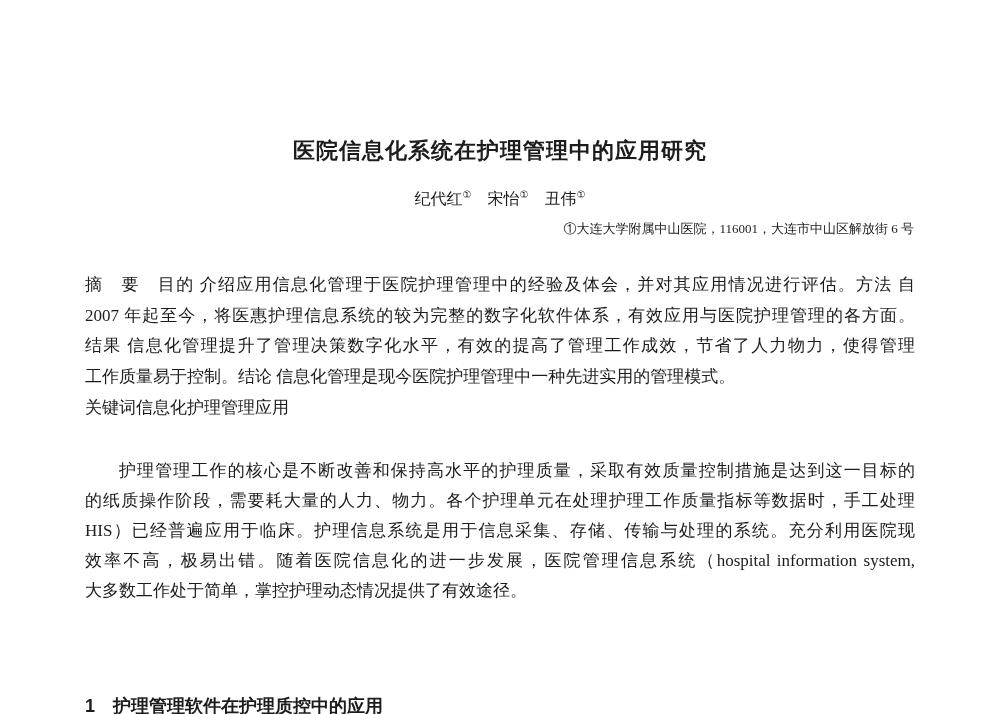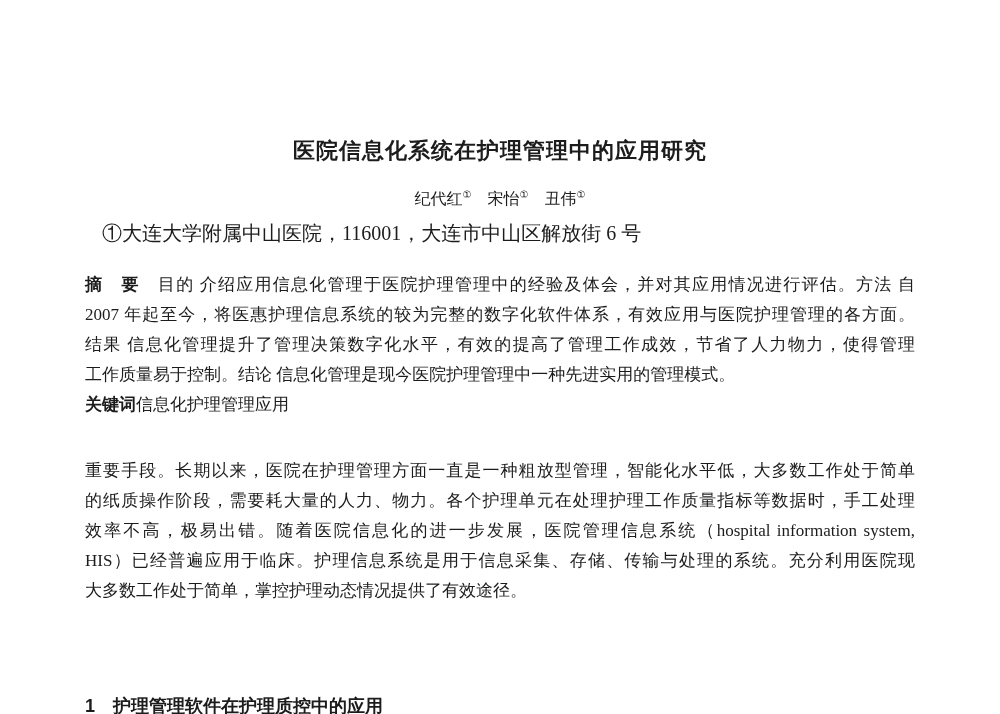--- a/index.html
+++ b/index.html
@@ -17,40 +17,41 @@
     margin: 0; text-align: center;
     font-size: 22px; font-weight: 700; letter-spacing: 1px;
   }
   .authors {
     position: absolute; top: 189px; left: 85px; width: 830px;
     text-align: center; font-size: 16px;
   }
   .author { margin: 16px 6px; }
   .author sup { font-size: 10px; line-height: 0; }
   .affiliation {
-    position: absolute; top: 220px; left: 102px; width: 830px;
-    font-size: 20px;
+    position: absolute; top: 220px; left: 84px; width: 830px;
+    font-size: 13px;
+    text-align: right;
   }
   .abstract {
     position: absolute; top: 270px; left: 85px; width: 830px;
     font-size: 17px; line-height: 30px;
   }
   .bodytext {
     position: absolute; top: 456px; left: 85px; width: 830px;
     font-size: 17px; line-height: 30px;
   }
   .tline { text-align: justify; text-align-last: justify; white-space: nowrap; }
   .lastline { text-align-last: left; }
   .indent { text-indent: 34px; }
   .strong {
     font-family: "Liberation Sans", "DejaVu Sans", sans-serif;
-    font-weight: 700;
+    font-weight: 400;
     margin-top: 37px;
   }
-  .hei { font-family: Liberation Serif, serif; }
+  .hei { font-family: Liberation Mono, monospace; }
   .kw { }
   .heading {
     position: absolute; top: 691px; left: 85px; width: 830px;
     font-size: 18px; font-weight: 700; line-height: 30px;
     font-family: "Liberation Sans", "DejaVu Sans", sans-serif;
   }
 </style>
 </head>
 <body>
 
@@ -70,22 +71,22 @@
     <div class="tline"><span class="strong">摘　要</span><span>　</span><span class="hei">目的</span><span> 介绍应用信息化管理于医院护理管理中的经验及体会，并对其应用情况进行评估。</span><span class="hei">方法</span><span> 自</span></div>
     <div class="tline"><span>2007 年起至今，将医惠护理信息系统的较为完整的数字化软件体系，有效应用与医院护理管理的各方面。</span></div>
     <div class="tline"><span class="hei">结果</span><span> 信息化管理提升了管理决策数字化水平，有效的提高了管理工作成效，节省了人力物力，使得管理</span></div>
     <div class="tline lastline"><span>工作质量易于控制。</span><span class="hei">结论</span><span> 信息化管理是现今医院护理管理中一种先进实用的管理模式。</span></div>
     <div class="tline lastline">
       <span class="strong">关键词</span><span class="kw">信息化</span><span class="kw">护理管理</span><span class="kw">应用</span>
     </div>
   </div>
 
   <div class="bodytext">
-    <div class="tline">重要手段。长期以来，医院在护理管理方面一直是一种粗放型管理，智能化水平低，大多数工作处于简单</div>
+    <div class="tline indent">护理管理工作的核心是不断改善和保持高水平的护理质量，采取有效质量控制措施是达到这一目标的</div>
     <div class="tline">的纸质操作阶段，需要耗大量的人力、物力。各个护理单元在处理护理工作质量指标等数据时，手工处理</div>
+    <div class="tline">HIS）已经普遍应用于临床。护理信息系统是用于信息采集、存储、传输与处理的系统。充分利用医院现</div>
     <div class="tline">效率不高，极易出错。随着医院信息化的进一步发展，医院管理信息系统（hospital information system,</div>
-    <div class="tline">HIS）已经普遍应用于临床。护理信息系统是用于信息采集、存储、传输与处理的系统。充分利用医院现</div>
     <div class="tline lastline">大多数工作处于简单，掌控护理动态情况提供了有效途径。</div>
   </div>
 
   <div class="heading">1　护理管理软件在护理质控中的应用</div>
 
 </div>
 
 </body></html>

